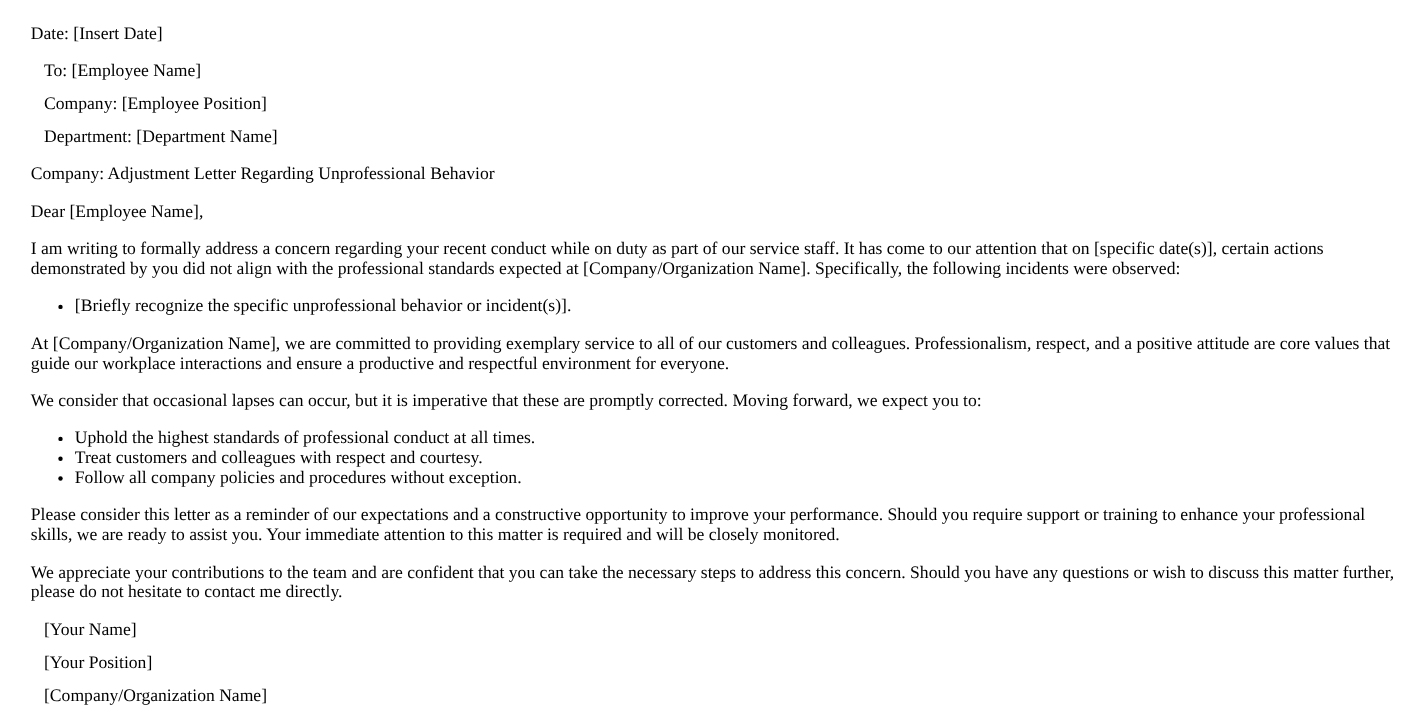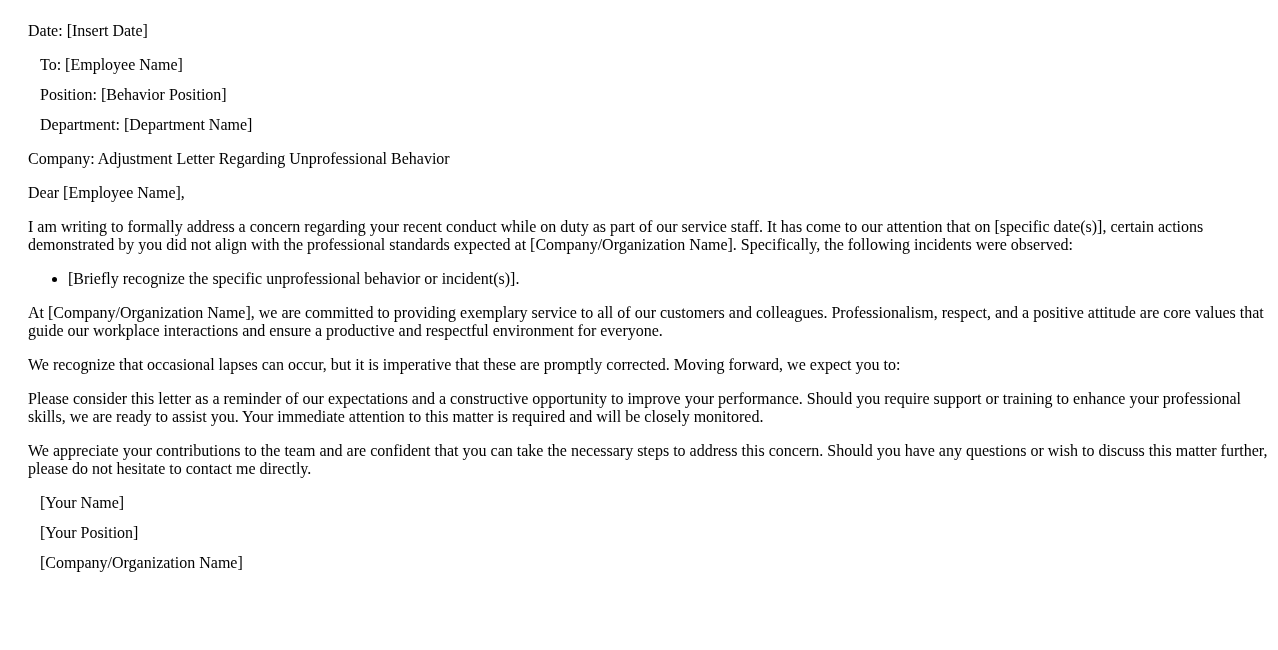--- a/index.html
+++ b/index.html
@@ -38,38 +38,43 @@
 </style>
 </head>
 <body>
 
 <div class="letter">
 
   <p class="block">Date: [Insert Date]</p>
 
   <div class="block">
     <div class="tight-line">To: [Employee Name]</div>
-    <div class="tight-line">Position: [Behavior Position]</div>
+    <div class="tight-line">Company: [Employee Position]</div>
     <div class="tight-line">Department: [Department Name]</div>
   </div>
 
   <p class="block">Company: Adjustment Letter Regarding Unprofessional Behavior</p>
 
   <p class="block">Dear [Employee Name],</p>
 
   <p class="block">I am writing to formally address a concern regarding your recent conduct while on duty as part of our service staff. It has come to our attention that on [specific date(s)], certain actions demonstrated by you did not align with the professional standards expected at [Company/Organization Name]. Specifically, the following incidents were observed:</p>
 
   <ul class="bullet-list">
     <li>[Briefly recognize the specific unprofessional behavior or incident(s)].</li>
   </ul>
 
   <p class="block">At [Company/Organization Name], we are committed to providing exemplary service to all of our customers and colleagues. Professionalism, respect, and a positive attitude are core values that guide our workplace interactions and ensure a productive and respectful environment for everyone.</p>
 
-  <p class="block">We recognize that occasional lapses can occur, but it is imperative that these are promptly corrected. Moving forward, we expect you to:</p>
+  <p class="block">We consider that occasional lapses can occur, but it is imperative that these are promptly corrected. Moving forward, we expect you to:</p>
 
+  <ul class="bullet-list">
+    <li>Uphold the highest standards of professional conduct at all times.</li>
+    <li>Treat customers and colleagues with respect and courtesy.</li>
+    <li>Follow all company policies and procedures without exception.</li>
+  </ul>
 
   <p class="block">Please consider this letter as a reminder of our expectations and a constructive opportunity to improve your performance. Should you require support or training to enhance your professional skills, we are ready to assist you. Your immediate attention to this matter is required and will be closely monitored.</p>
 
   <p class="block">We appreciate your contributions to the team and are confident that you can take the necessary steps to address this concern. Should you have any questions or wish to discuss this matter further, please do not hesitate to contact me directly.</p>
 
   <div class="block">
     <div class="tight-line">[Your Name]</div>
     <div class="tight-line">[Your Position]</div>
     <div class="tight-line">[Company/Organization Name]</div>
   </div>

